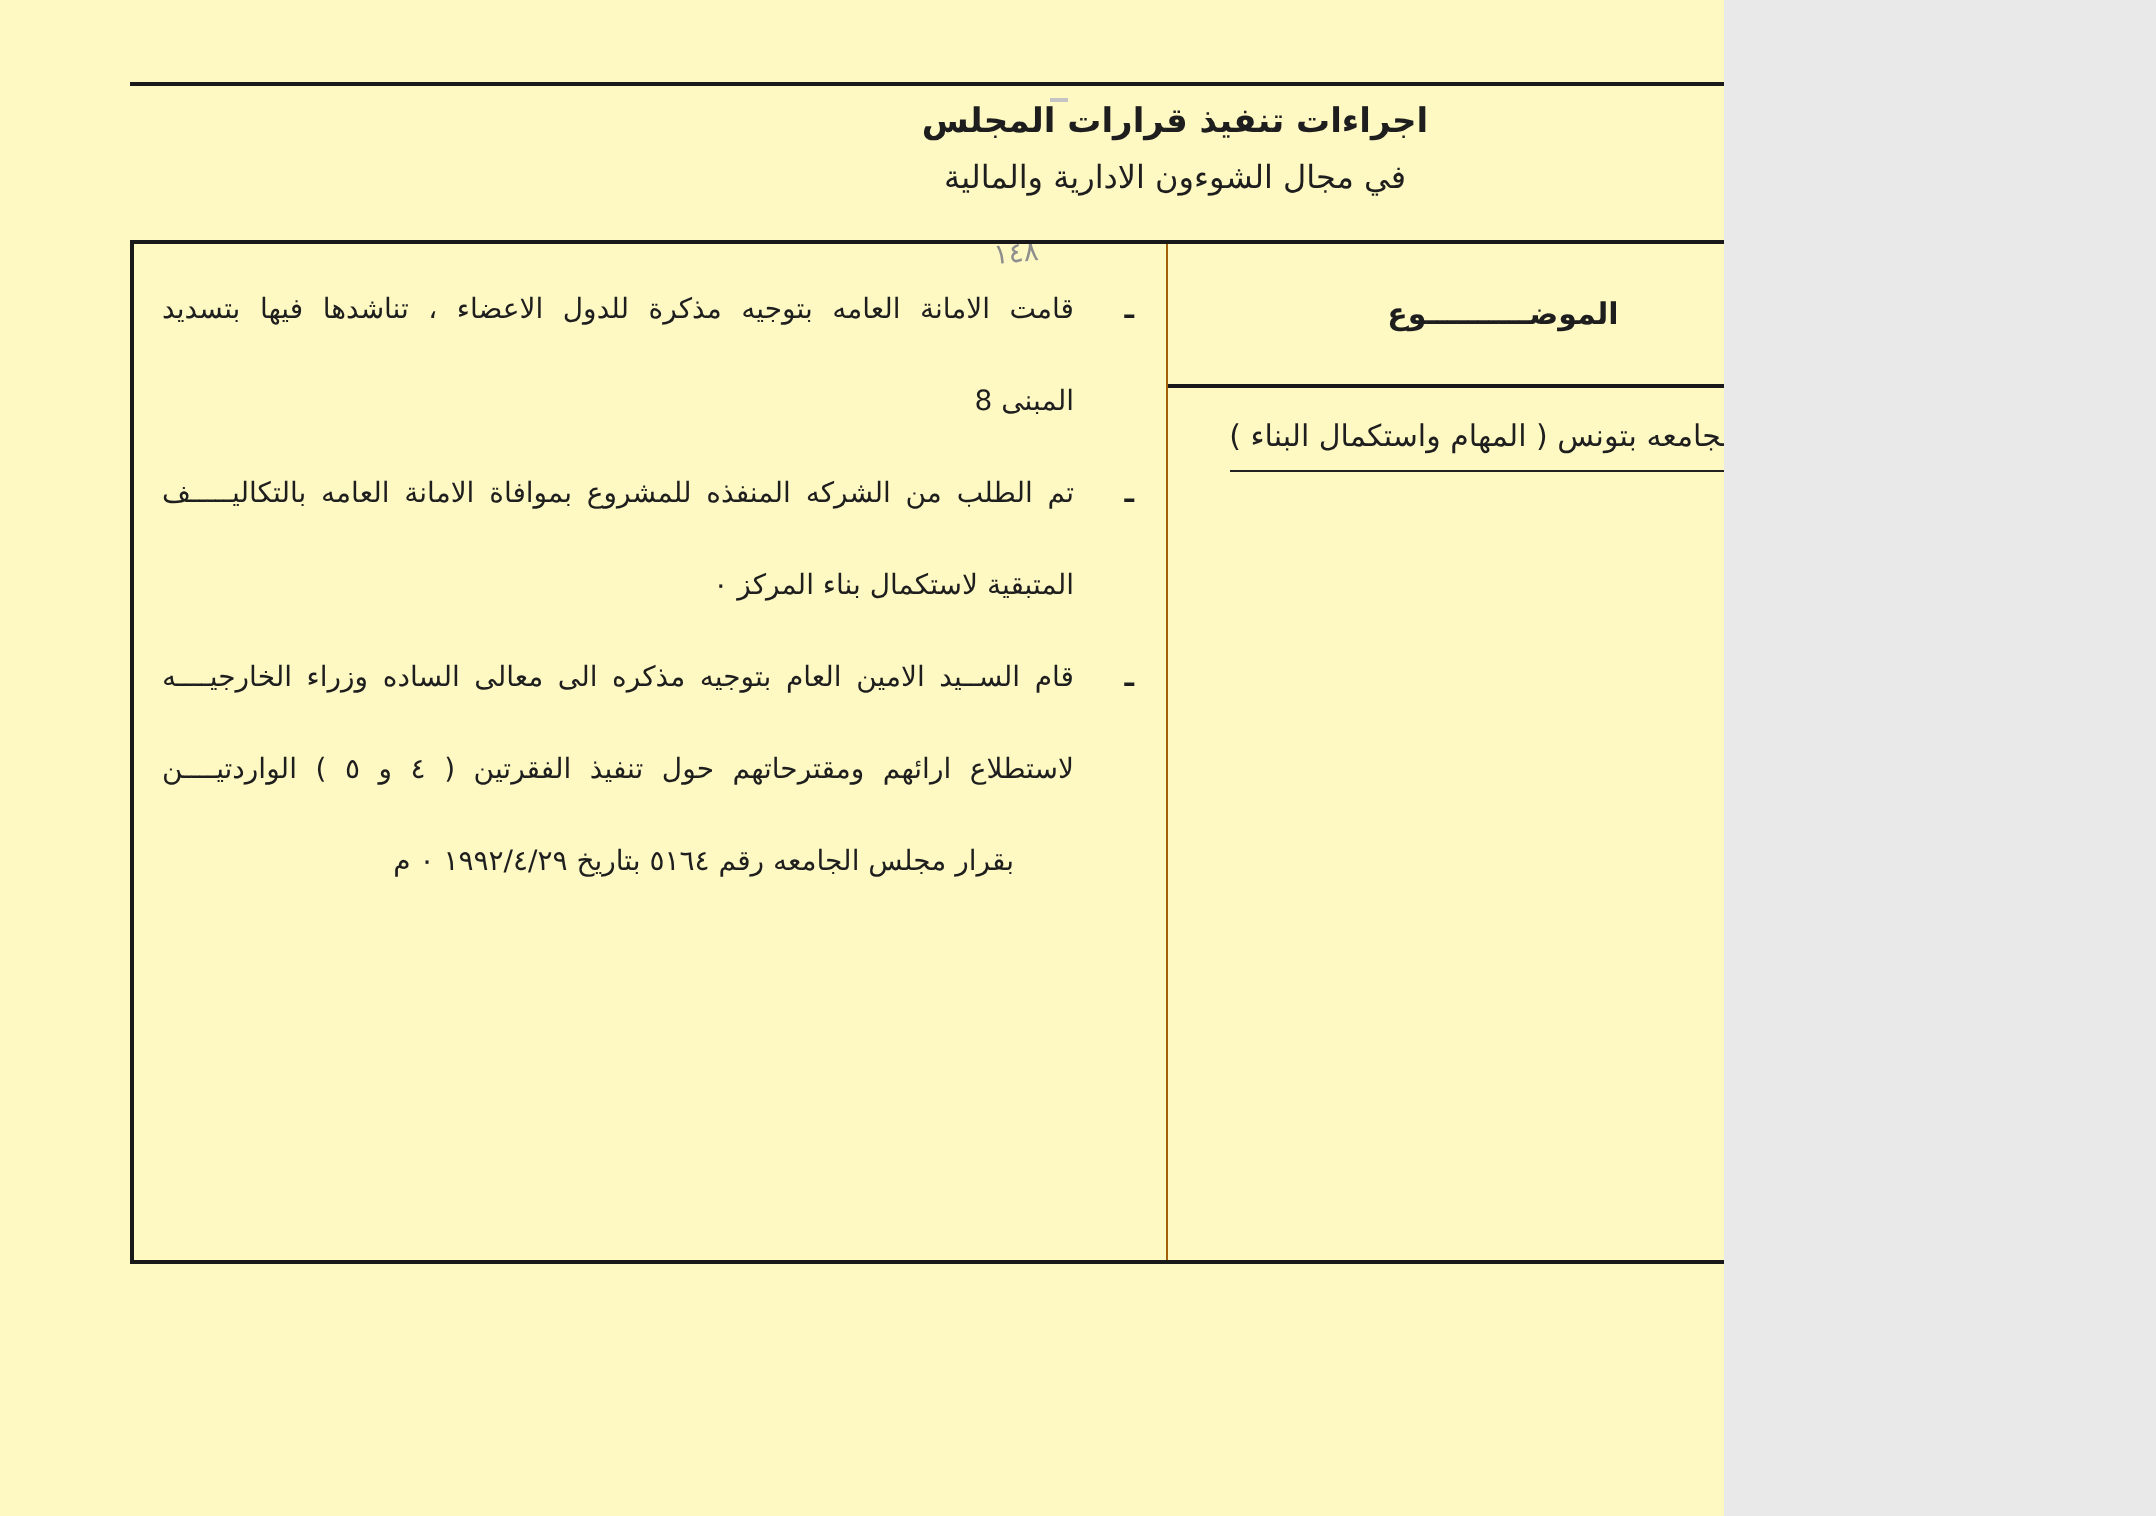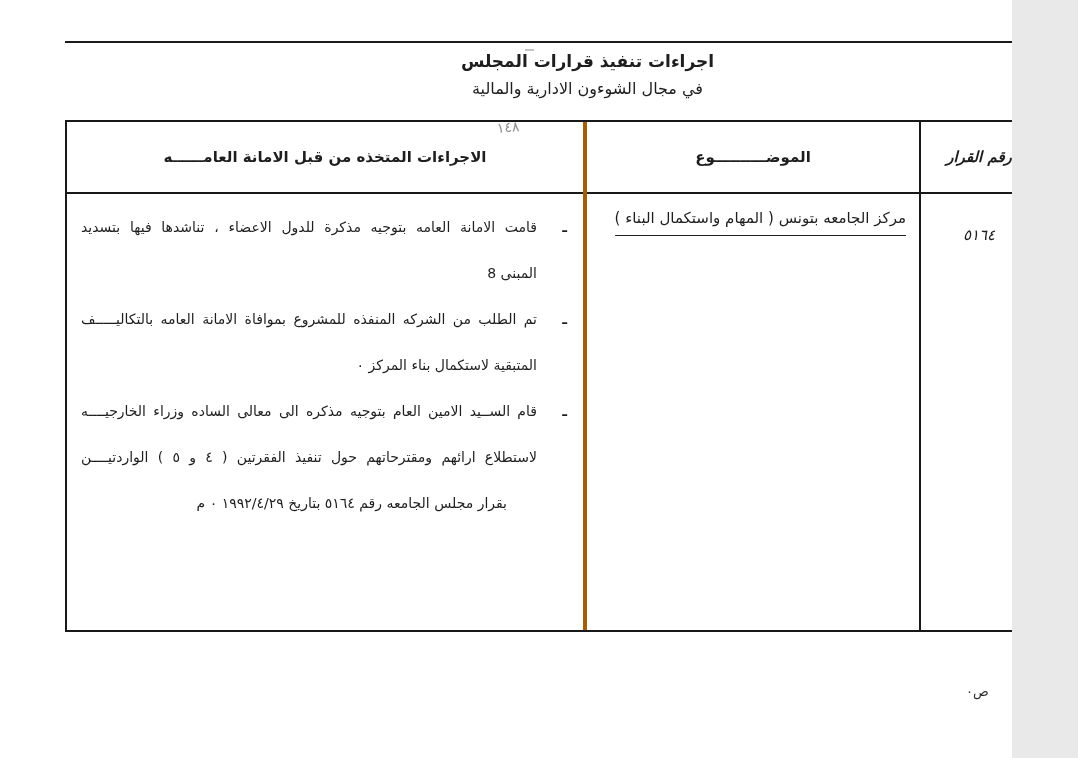--- a/index.html
+++ b/index.html
@@ -1,30 +1,30 @@
 <!DOCTYPE html>
 <html lang="ar"><head>
 <meta charset="utf-8">
 <style>
   html,body{margin:0;padding:0;}
   body{width:1078px;height:758px;background:#e9e9e9;}
-  .page{position:relative;width:1012px;height:758px;background:#ffffff;overflow:hidden;
+  .page{position:relative;width:862px;height:758px;background:#fef9c3;overflow:hidden;
         font-family:"DejaVu Sans",sans-serif;color:#1e1e1e;direction:rtl;}
   .top-rule{position:absolute;left:65px;top:41px;width:975px;height:2px;background:#1a1a1a;}
   .title-speck{position:absolute;left:525px;top:49px;width:9px;height:2px;background:#c4c4c4;}
   .title-wrap{position:absolute;left:100px;top:51px;width:975px;text-align:center;}
   .title1{font-size:17px;font-weight:bold;letter-spacing:.5px;}
   .title2{margin-top:8px;font-size:16px;font-weight:normal;letter-spacing:.5px;}
   .hand-note{position:absolute;left:476px;top:119px;width:64px;color:#8e8e8e;font-size:14px;
              transform:rotate(-5deg);text-align:center;}
   .doc-table{position:absolute;left:65px;top:120px;width:974px;height:512px;box-sizing:border-box;
              border:2px solid #191919;display:flex;flex-direction:row;direction:rtl;background:transparent;}
   .col{box-sizing:border-box;}
   .col-decision{width:118px;border-left:2px solid #191919;font-style:italic;}
-  .col-subject{width:336px;border-left:4px solid #a16207;}
+  .col-subject{width:336px;border-left:1px solid #a16207;}
   .col-proc{flex:1;}
   .col-header{height:72px;box-sizing:border-box;border-bottom:2px solid #191919;
               display:flex;align-items:center;justify-content:center;
               font-weight:bold;font-size:15px;white-space:nowrap;}
   .decision-value{padding-top:32px;text-align:center;font-size:15px;letter-spacing:1px;}
   .subject-body{padding:15px 13px 0 6px;font-size:15px;}
   .subject-text{display:inline-block;border-bottom:1.6px solid #222;padding-bottom:8px;white-space:nowrap;}
   .proc-body{padding:10px 12px 0 14px;font-size:14px;}
   .proc-line{position:relative;padding-right:34px;height:46px;line-height:46px;}
   .proc-line.j{text-align:justify;text-align-last:justify;}
@@ -56,21 +56,20 @@
     </div>
 
     <div class="col col-subject">
       <div class="col-header">الموضــــــــــوع</div>
       <div class="subject-body">
         <span class="subject-text">مركز الجامعه بتونس ( المهام واستكمال البناء )</span>
       </div>
     </div>
 
     <div class="col col-proc">
-      <div class="col-header">الاجراءات المتخذه من قبل الامانة العامــــــه</div>
       <div class="proc-body">
 
         <div class="proc-line j">
           <span class="dash">ـ</span>
           <span>قامت الامانة العامه بتوجيه مذكرة للدول الاعضاء ، تناشدها فيها بتسديد</span>
         </div>
         <div class="proc-line r">
           <span>المبنى 8</span>
         </div>
 

